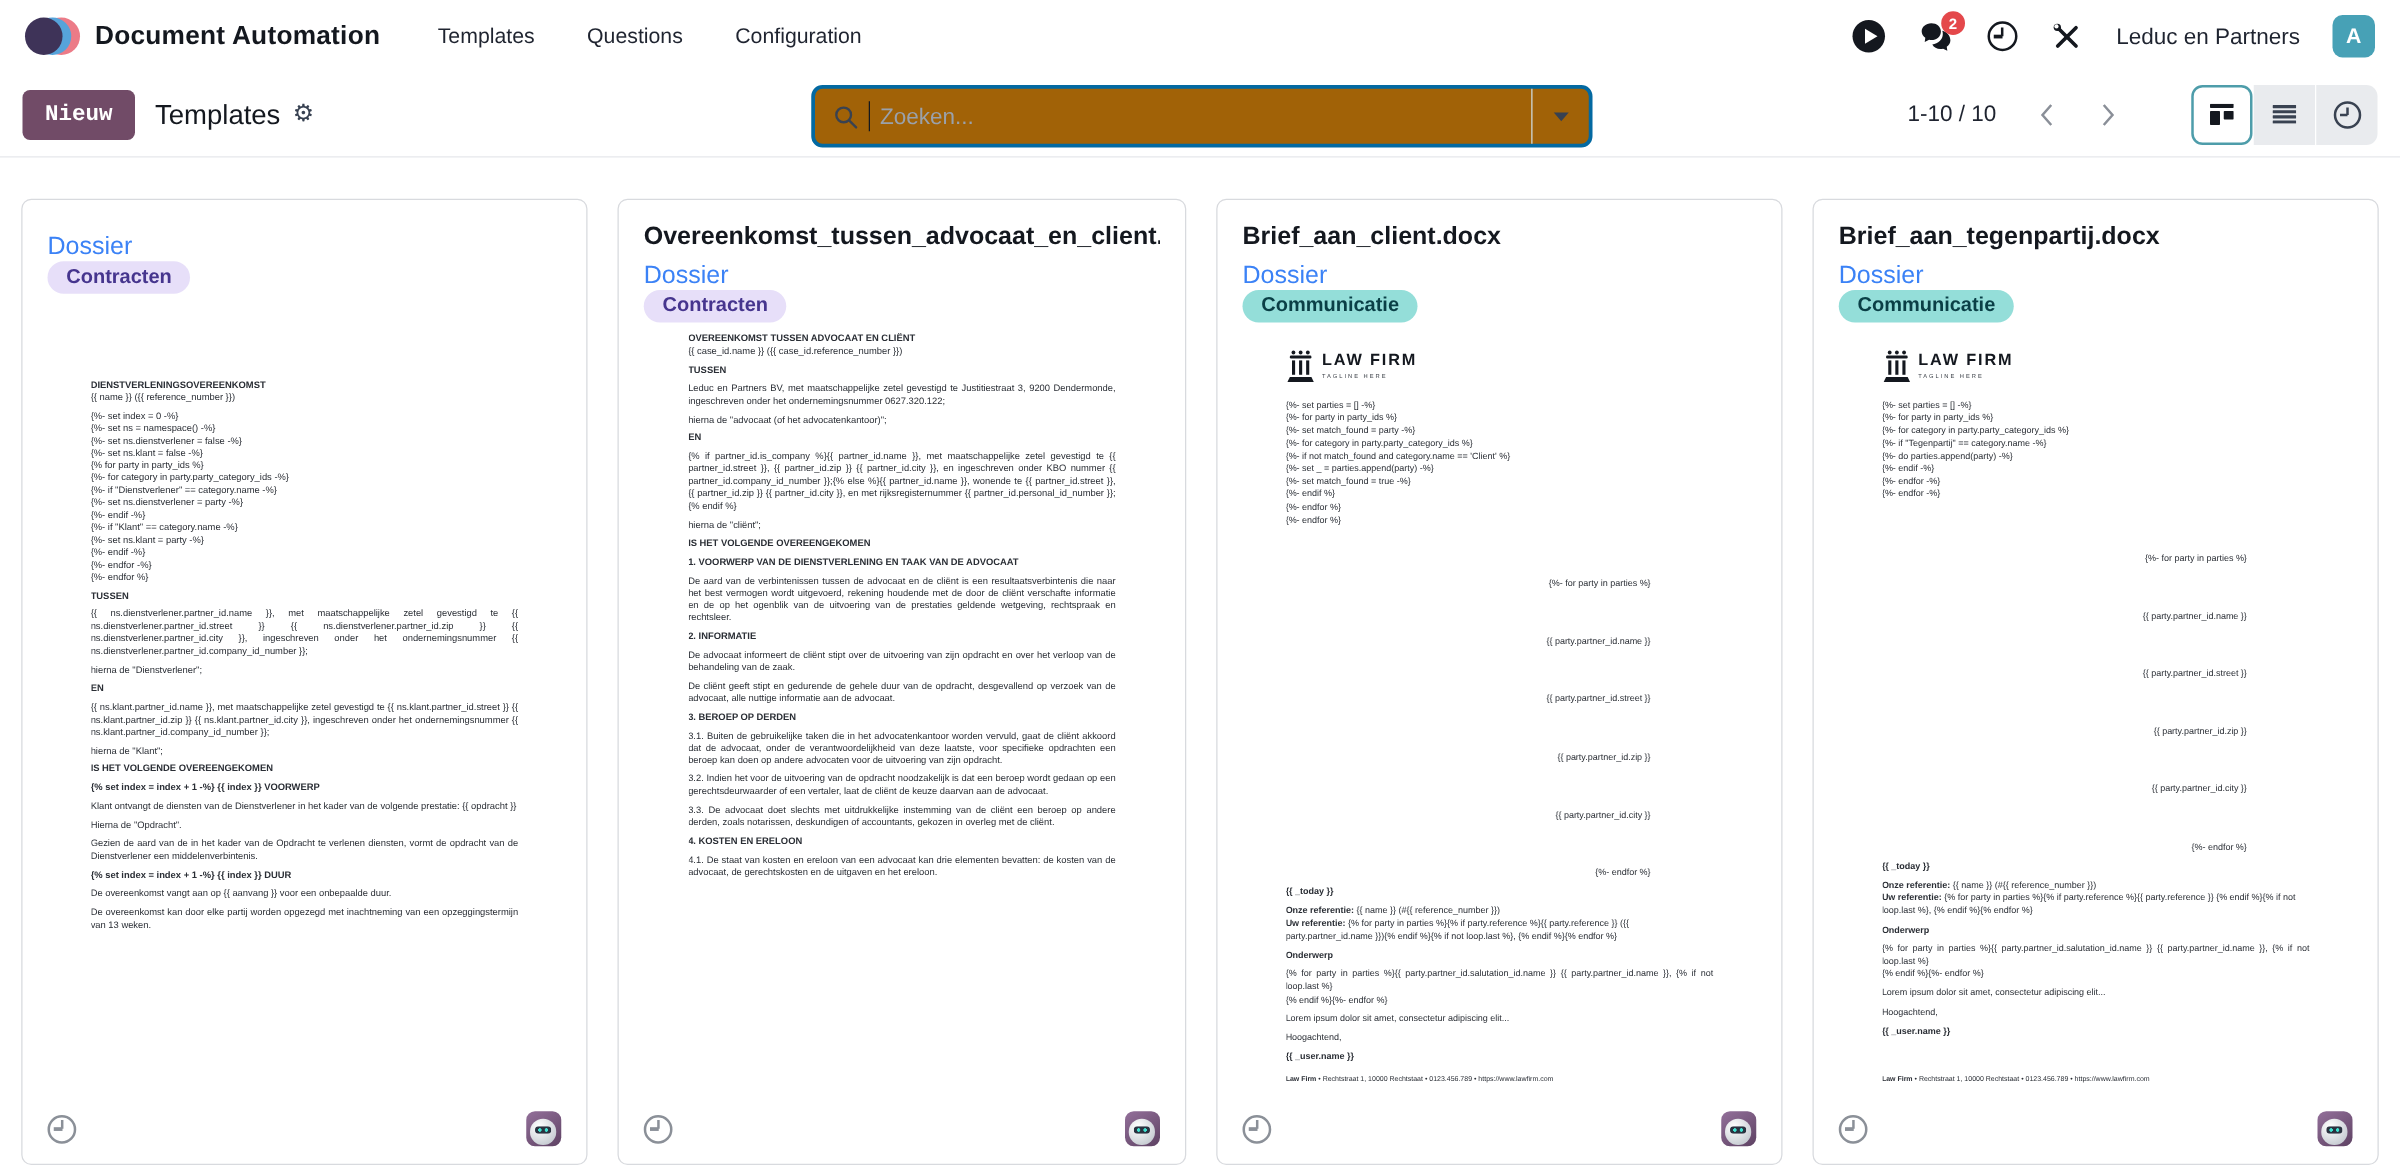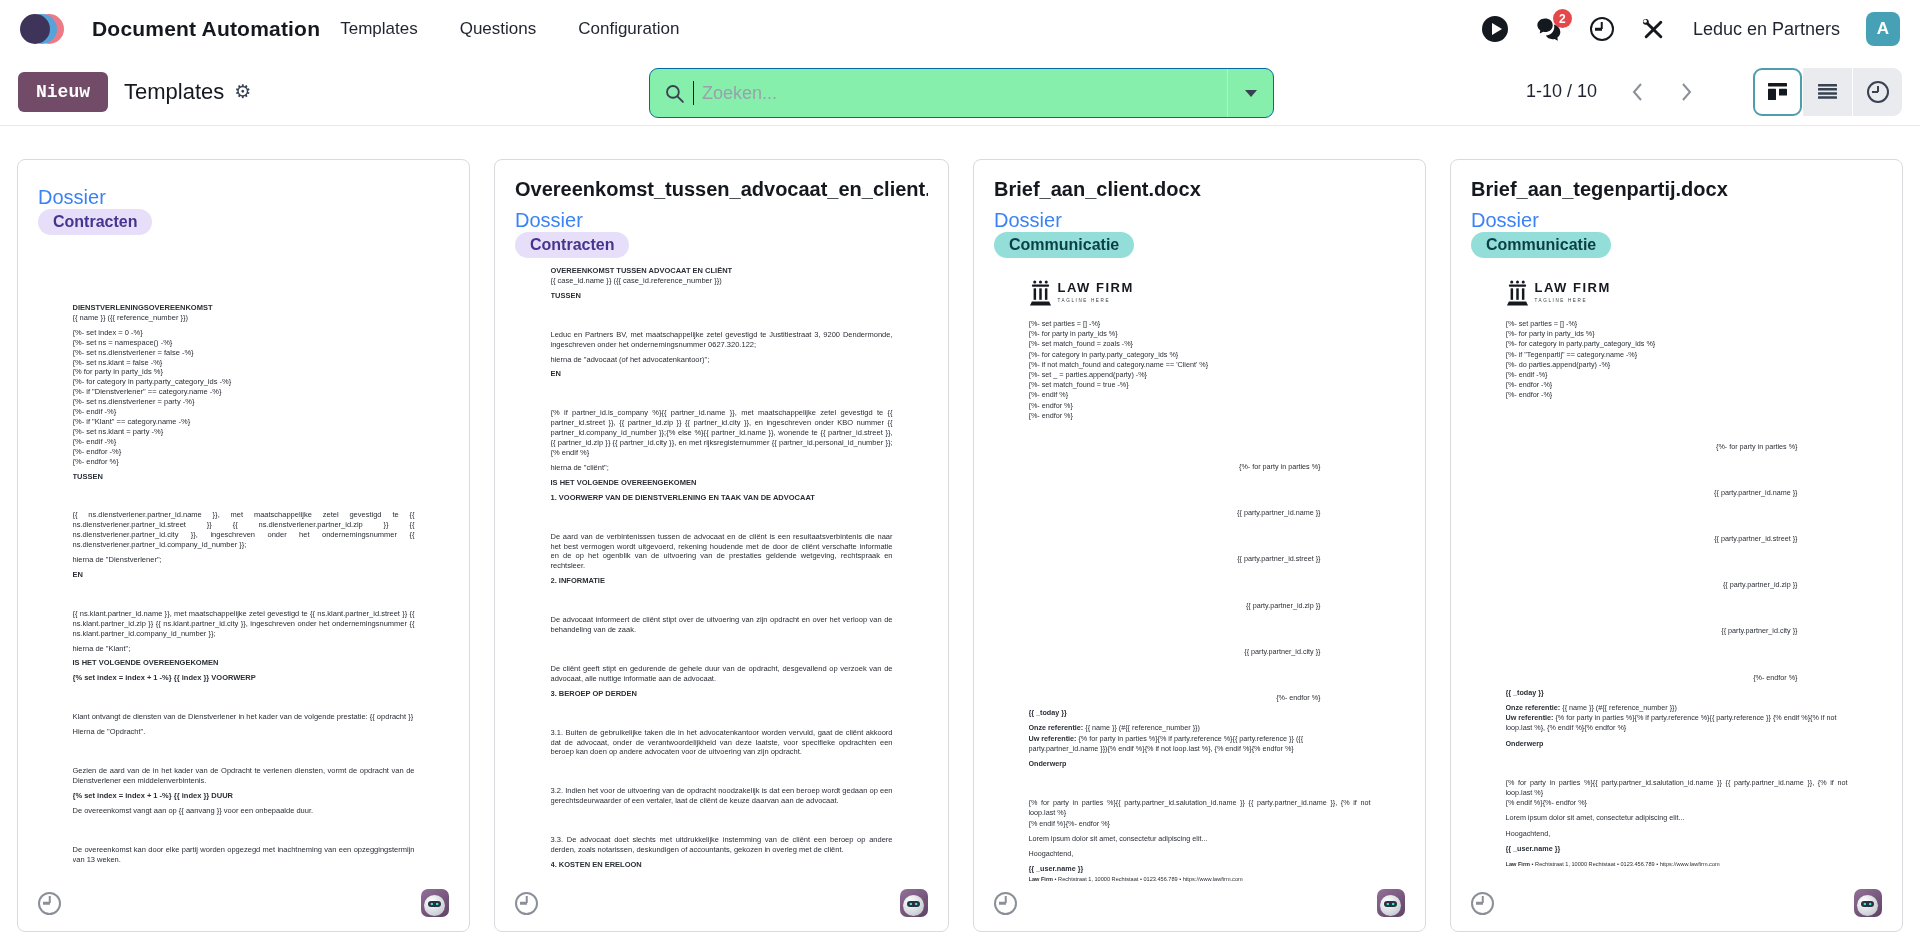--- a/index.html
+++ b/index.html
@@ -1,21 +1,21 @@
 <!DOCTYPE html>
 <html><head>
 <meta charset="utf-8">
 <style>
   * { margin:0; padding:0; box-sizing:border-box; }
   html,body { width:1920px; height:932px; background:#fff; overflow:hidden;
     font-family:"Liberation Sans","DejaVu Sans",sans-serif; color:#111827; }
 
   
   .navbar { height:58px; display:flex; align-items:center; padding:0 20px; background:#fff; }
-  .brand { display:flex; align-items:center; gap:28px; margin-right:20px; }
+  .brand { display:flex; align-items:center; gap:12px; margin-right:46px; }
   .app-logo { position:relative; width:44px; height:34px; flex:0 0 auto; }
   .app-logo span { position:absolute; top:2px; width:30px; height:30px; border-radius:50%; }
   .lg-pink   { left:14px; background:#ec7b87; }
   .lg-blue   { left:7px;  background:#56a3da; }
   .lg-purple { left:0;    background:#3e3358; }
   .app-name { font-size:21px; font-weight:700; letter-spacing:.2px; color:#14181f; white-space:nowrap; }
   .nav-menu { display:flex; align-items:center; gap:42px; font-size:17px; color:#1f2430; }
   .nav-item { cursor:pointer; white-space:nowrap; }
   .systray { margin-left:auto; display:flex; align-items:center; gap:26px; }
   .play-icon { width:26px; height:26px; border-radius:50%; background:#14181f; position:relative; cursor:pointer; }
@@ -35,22 +35,22 @@
     font-weight:700; display:flex; align-items:center; justify-content:center; cursor:pointer; }
 
   
   .controlbar { height:68px; display:flex; align-items:center; padding:0 18px; position:relative;
     border-bottom:1px solid #e6e8ec; background:#fff; }
   .btn-new { background:#714B67; color:#fff; border:none; border-radius:6px; padding:10px 18px;
     font-size:18px; font-weight:600; font-family:Liberation Mono, monospace; cursor:pointer; }
   .breadcrumb { display:flex; align-items:center; gap:10px; margin-left:16px; }
   .breadcrumb-title { font-size:22px; color:#14181f; }
   .gear-icon { font-family:"DejaVu Sans",sans-serif; font-size:19px; color:#374151; cursor:pointer; line-height:1; }
-  .searchbox { position:absolute; left:649px; top:10px; width:625px; height:50px; border:1px solid #0369a1;
-    border-radius:9px; display:flex; background:#86efac; }
+  .searchbox { position:absolute; left:649px; top:10px; width:625px; height:50px; border:3px solid #0369a1;
+    border-radius:9px; display:flex; background:#a16207; }
   .search-main { flex:1; display:flex; align-items:center; gap:8px; padding:0 14px; height:100%; }
   .search-caret { width:1px; height:24px; background:#14181f; }
   .search-input { border:none; outline:none; flex:1; font-size:18px; font-family:inherit; color:#111827; background:transparent; }
   .search-input::placeholder { color:#9aa1ab; }
   .search-drop { width:46px; height:100%; border-left:1px solid #cfdde2; display:flex; align-items:center;
     justify-content:center; cursor:pointer; }
   .tri-down { width:0; height:0; border-left:6px solid transparent; border-right:6px solid transparent; border-top:7px solid #374151; }
   .pager-zone { margin-left:auto; display:flex; align-items:center; gap:30px; }
   .pager-text { font-size:18px; color:#1f2430; }
   .pager-btn { background:none; border:none; cursor:pointer; padding:4px; display:flex; align-items:center; }
@@ -73,21 +73,21 @@
     padding:4px 15px; border-radius:15px; }
   .tag-purple { background:#e7dff9; color:#46358e; }
   .tag-teal   { background:#94ded9; color:#0a3f46; }
 
   .doc { width:342px; margin:6px auto 0 auto; flex:1; display:flex; flex-direction:column;
     color:#2a2e35; overflow:hidden; }
   .card-1 .doc { padding-top:62px; font-size:7.5px; line-height:9.9px; }
   .card-2 .doc { padding-top:2px;  font-size:7.5px; line-height:9.9px; }
   .card-3 .doc, .card-4 .doc { padding-top:16px; font-size:7.2px; line-height:10.2px; }
   .dl-b { font-weight:700; }
-  .dl-j { text-align:justify;margin-top:24px; }
+  .dl-j { text-align:justify; }
   .dl-r { text-align:right; padding-right:50px;margin-top:36px; }
   .dl-gap { height:5px; flex:0 0 auto; }
   .dl-lb b { font-weight:700; }
   .doc-footer { margin-top:auto; padding-bottom:14px; font-size:5.6px; color:#2a2e35; }
   .doc-footer b { font-weight:700; }
   .lawfirm { display:flex; align-items:center; gap:6px; margin-bottom:12px; }
   .lf-name { font-size:13px; font-weight:700; letter-spacing:1.5px; color:#14181f; line-height:1.1; }
   .lf-tag  { font-size:4.6px; letter-spacing:1.6px; color:#3a3f46; margin-top:1px; }
 
   .kcard-footer { display:flex; align-items:center; justify-content:space-between; margin-top:6px; }
@@ -323,21 +323,21 @@
             <rect x="16.6" y="8.6" width="2.6" height="12"></rect>
             <path d="M3 22.4h18l2 4.2H1z"></path>
           </svg>
           <div>
             <div class="lf-name">LAW FIRM</div>
             <div class="lf-tag">TAGLINE HERE</div>
           </div>
         </div>
         <div class="dl dl-n">{%- set parties = [] -%}</div>
         <div class="dl dl-n">{%- for party in party_ids %}</div>
-        <div class="dl dl-n">{%- set match_found = zoals -%}</div>
+        <div class="dl dl-n">{%- set match_found = party -%}</div>
         <div class="dl dl-n">{%- for category in party.party_category_ids %}</div>
         <div class="dl dl-n">{%- if not match_found and category.name == 'Client' %}</div>
         <div class="dl dl-n">{%- set _ = parties.append(party) -%}</div>
         <div class="dl dl-n">{%- set match_found = true -%}</div>
         <div class="dl dl-n">{%- endif %}</div>
         <div class="dl dl-n">{%- endfor %}</div>
         <div class="dl dl-n">{%- endfor %}</div>
         <div class="dl dl-gap"></div>
         <div class="dl dl-r">{%- for party in parties %}</div>
         <div class="dl dl-r">{{ party.partner_id.name }}</div>

